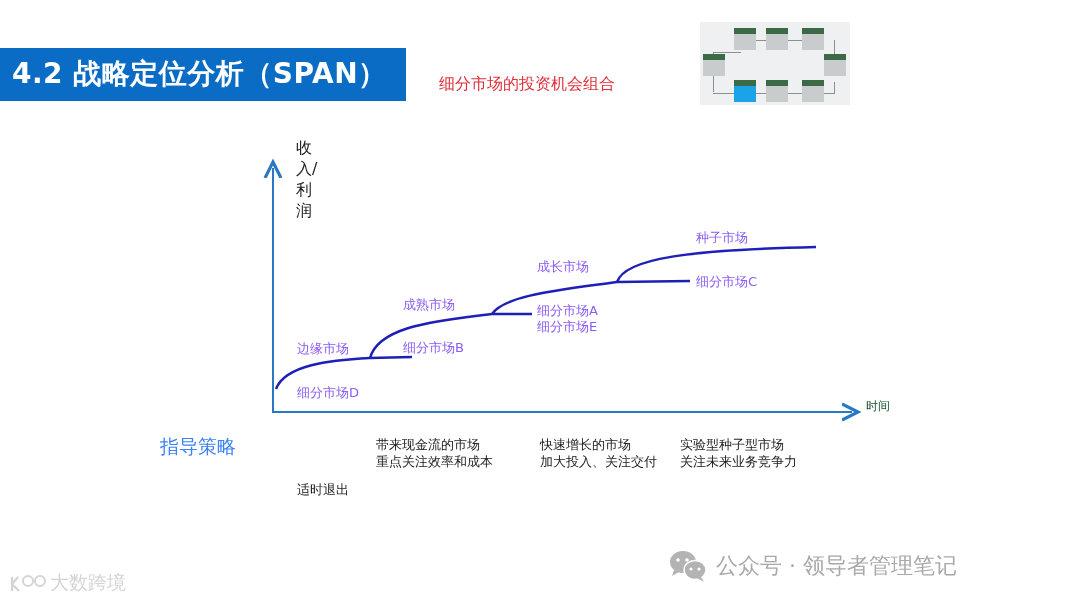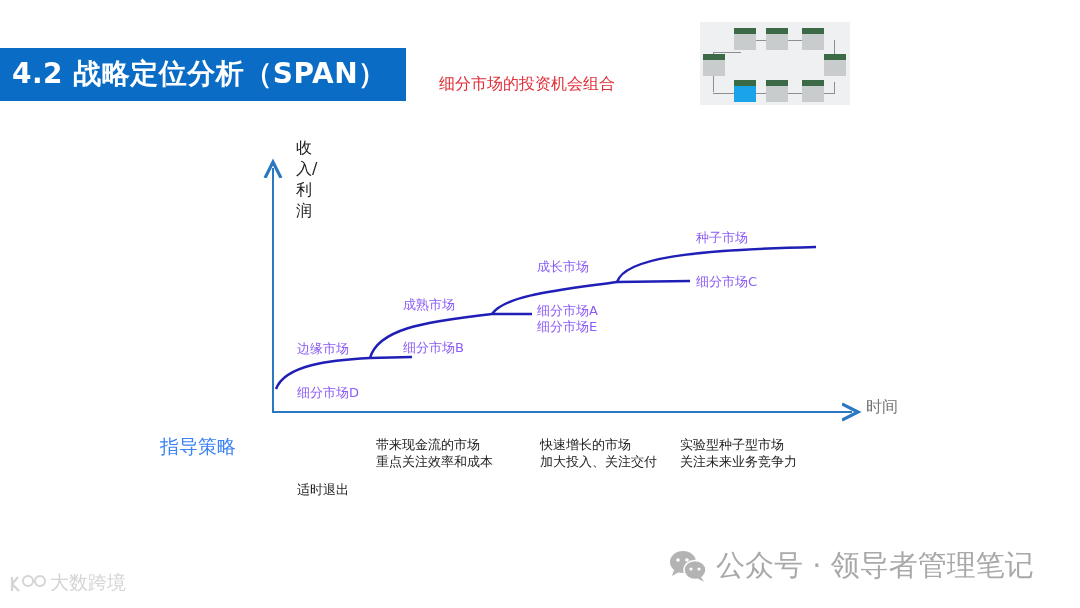--- a/index.html
+++ b/index.html
@@ -27,27 +27,27 @@
     background: #eef0f1;
   }
   .thumb .node { position: absolute; width: 22px; height: 22px; background: #c9cccd; }
   .thumb .node .hd { position: absolute; left: 0; top: 0; width: 100%; height: 6px; background: #3c6a46; }
   .thumb .node.hl { background: #1aa3e8; }
   .thumb .ln { position: absolute; background: #8a8f93; }
 
   svg.chart { position: absolute; left: 0; top: 0; }
   .lbl { position: absolute; font-size: 13px; line-height: 17px; color: #8b5cf6; white-space: nowrap; }
   .ylabel { position: absolute; left: 296px; top: 137px; font-size: 16px; line-height: 21px; width: 22px; color: #222; }
-  .xlabel { position: absolute; left: 866px; top: 396px; font-size: 16px; line-height: 21px; color: #737373; white-space: nowrap; }
+  .xlabel { position: absolute; left: 866px; top: 396px; font-size: 12px; line-height: 21px; color: #14532d; white-space: nowrap; }
   .strategy-title { position: absolute; left: 160px; top: 434px; font-size: 19px; color: #3b82f6; white-space: nowrap; line-height: 24px; }
   .strategy { position: absolute; font-size: 13px; line-height: 17px; color: #222; white-space: nowrap; }
 
   .wm {
     position: absolute; left: 668px; top: 548px; height: 36px;
-    display: flex; align-items: center; color: #a9a9a9; font-size: 29px; white-space: nowrap;
+    display: flex; align-items: center; color: #a9a9a9; font-size: 22px; white-space: nowrap;
   }
   .wm .wechat { width: 40px; height: 34px; position: relative; margin-right: 8px; }
   .wm-logo {
     position: absolute; left: 8px; top: 570px; color: #d4d4d4; font-size: 19px;
     display: flex; align-items: center; white-space: nowrap; text-align: center;
   }
 </style>
 </head>
 <body>
 

